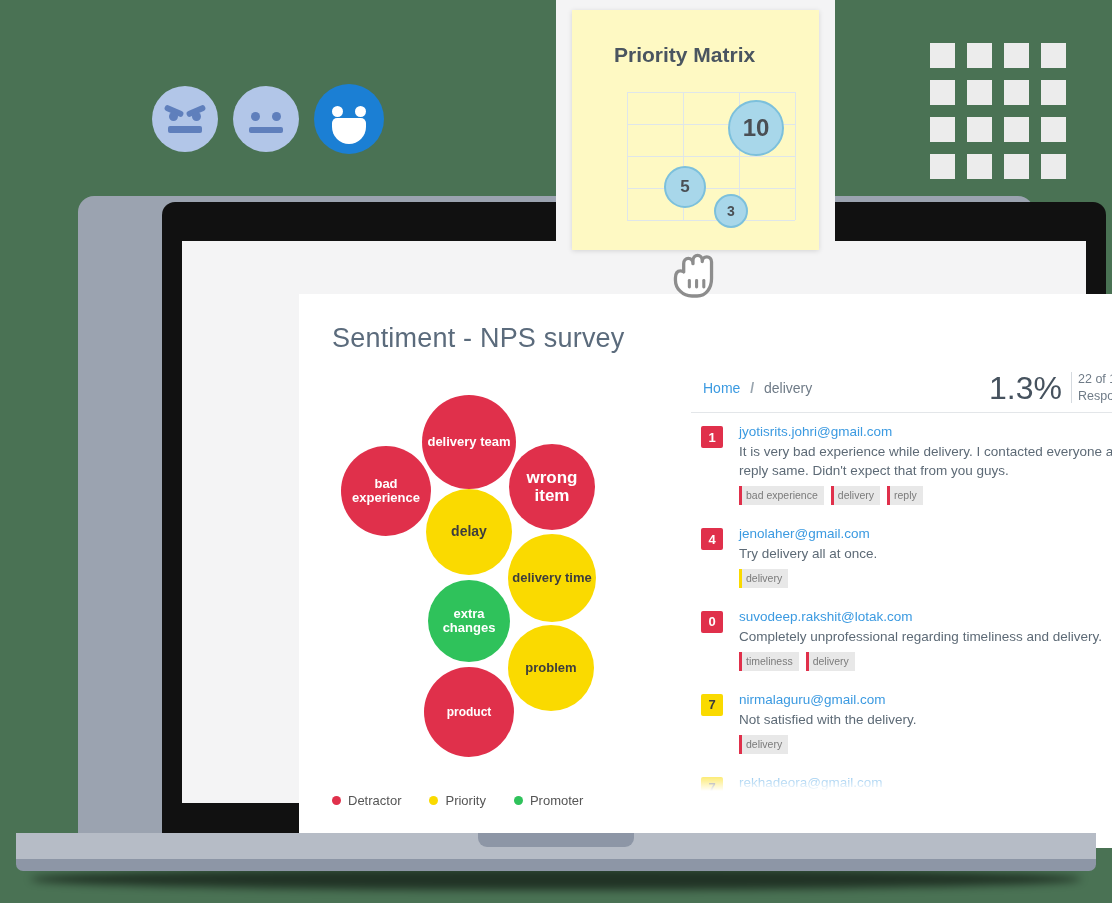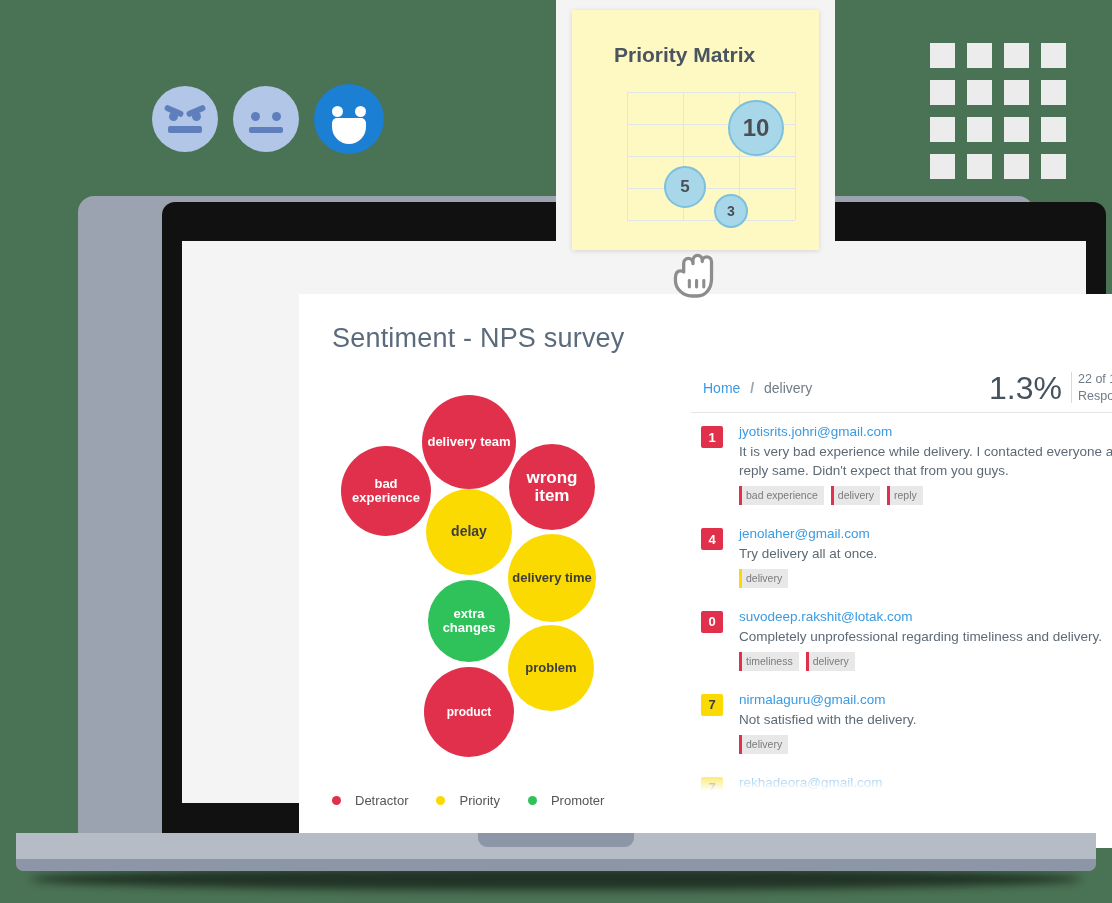--- a/index.html
+++ b/index.html
@@ -67,21 +67,21 @@
   
   #bubble-chart{position:absolute;left:33px;top:87px;width:345px;height:410px;}
   .bubble{position:absolute;border-radius:50%;display:flex;align-items:center;justify-content:center;
     text-align:center;font-weight:bold;line-height:1.08;box-sizing:border-box;padding:4px;}
   .bubble.det{background:#e0304b;color:#fff;}
   .bubble.neu{background:#fada00;color:#3d3d3d;}
   .bubble.pro{background:#2fc25b;color:#fff;}
 
   #bubble-legend{position:absolute;left:33px;top:495px;width:345px;height:22px;
     display:flex;align-items:center;gap:28px;font-size:13px;color:#555;}
-  #bubble-legend .li{display:flex;align-items:center;gap:14px;}
+  #bubble-legend .li{display:flex;align-items:center;gap:7px;}
   #bubble-legend .dot{width:9px;height:9px;border-radius:50%;display:block;}
 
   
   #responses-panel{position:absolute;left:392px;top:76px;width:475px;height:420px;}
   #panel-head{position:relative;height:40px;}
   #breadcrumb{position:absolute;left:0;top:10px;font-size:14px;color:#6f7b87;margin-left:12px;}
   #breadcrumb .crumb-home{color:#3b9ae1;cursor:pointer;}
   #breadcrumb .sep{color:#98a4ae;margin:0 6px;font-weight:bold;}
   #pct{position:absolute;right:104px;top:0;font-size:32px;color:#46525e;font-weight:300;}
   #resp-div{position:absolute;right:94px;top:2px;width:1px;height:31px;background:#d5dadf;}

